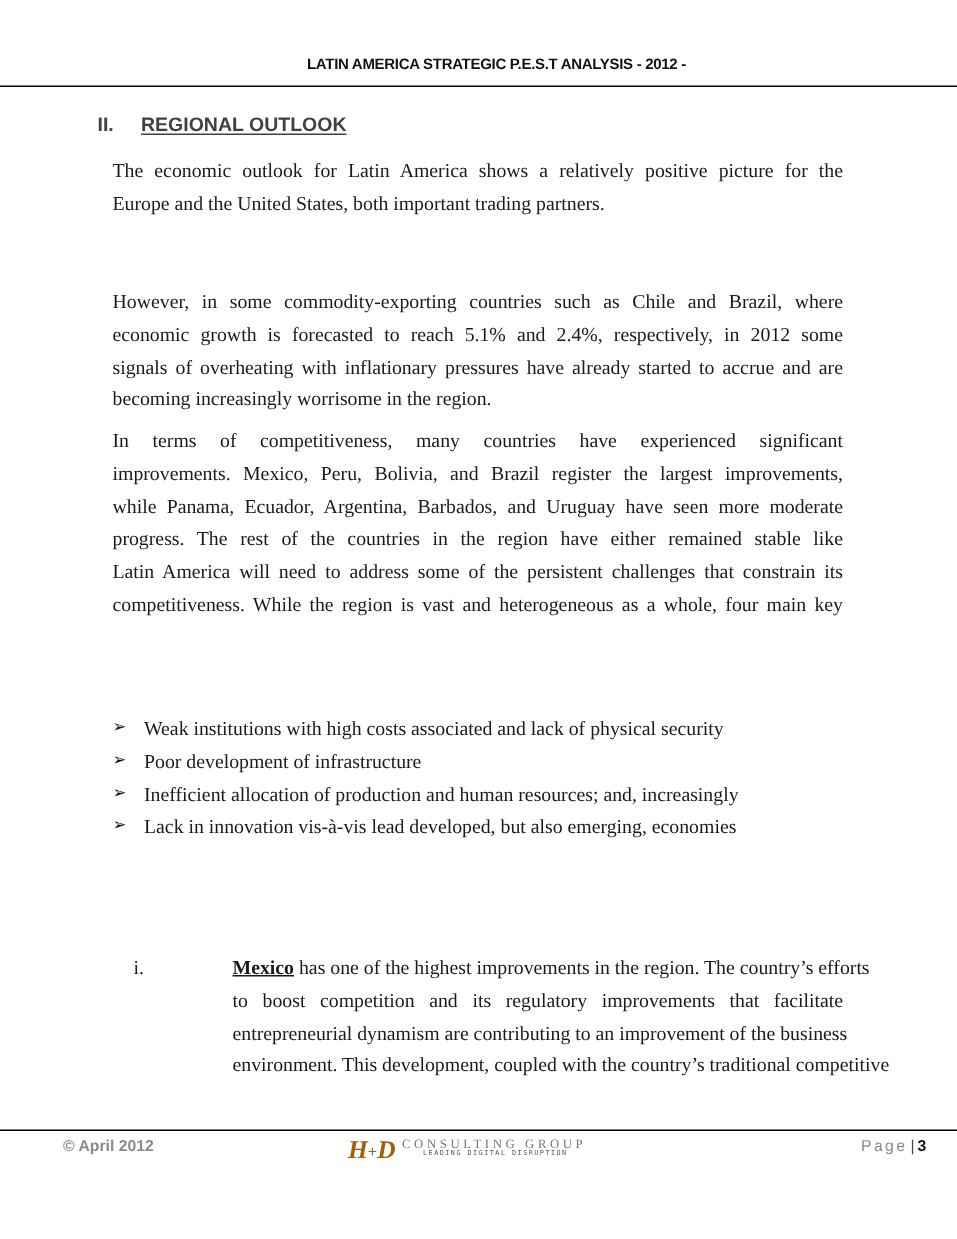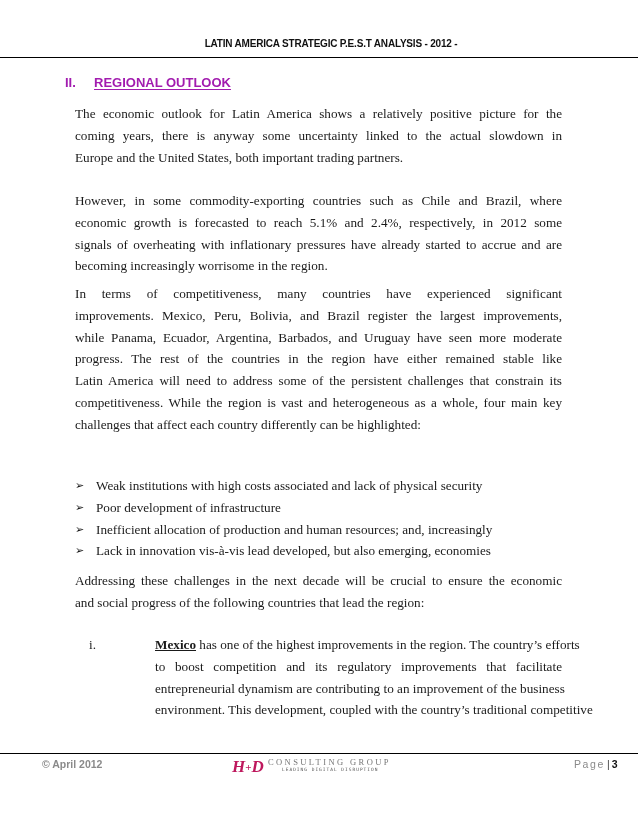--- a/index.html
+++ b/index.html
@@ -8,21 +8,21 @@
 
   .running-header {
     position: absolute; top: 38px; left: 12px; width: 638px; text-align: center;
     font-family: "Liberation Sans", sans-serif; font-size: 10px; font-weight: bold;
     letter-spacing: -0.2px; color: #111;
   }
   .header-rule { position: absolute; top: 57px; left: 0; width: 638px; height: 0; border-top: 1.3px solid #000; }
 
   .section-heading {
     position: absolute; top: 75px; left: 65px;
-    font-family: "Liberation Sans", sans-serif; font-size: 13px; font-weight: bold; color: #a21caf;
+    font-family: "Liberation Sans", sans-serif; font-size: 13px; font-weight: bold; color: #404040;
   }
   .section-heading .num { display: inline-block; width: 29px; }
   .section-heading .title { text-decoration: underline; text-decoration-thickness: 1.3px; text-underline-offset: 2px; }
 
   .body-text {
     font-family: Liberation Serif, serif; font-size: 13.2px; line-height: 21.8px; color: #1a1a1a;
   }
   .para { position: absolute; left: 75px; width: 487px; text-align: justify; margin: 0; }
   .para .line { display: block; text-align: justify; text-align-last: justify; white-space: nowrap; }
   .para .line.last { text-align-last: left; }
@@ -76,68 +76,62 @@
 
   <div class="running-header">LATIN AMERICA STRATEGIC P.E.S.T ANALYSIS - 2012 -</div>
   <div class="header-rule"></div>
 
   <div class="section-heading">
     <span class="num">II.</span><span class="title">REGIONAL OUTLOOK</span>
   </div>
 
   <p class="para body-text" id="p1">
     <span class="line">The economic outlook for Latin America shows a relatively positive picture for the</span>
-    <span class="line">coming years, there is anyway some uncertainty linked to the actual slowdown in</span>
     <span class="line last">Europe and the United States, both important trading partners.</span>
   </p>
 
   <p class="para body-text" id="p2">
     <span class="line">However, in some commodity-exporting countries such as Chile and Brazil, where</span>
     <span class="line">economic growth is forecasted to reach 5.1% and 2.4%, respectively, in 2012 some</span>
     <span class="line">signals of overheating with inflationary pressures have already started to accrue and are</span>
     <span class="line last">becoming increasingly worrisome in the region.</span>
   </p>
 
   <p class="para body-text" id="p3">
     <span class="line">In terms of competitiveness, many countries have experienced significant</span>
     <span class="line">improvements. Mexico, Peru, Bolivia, and Brazil register the largest improvements,</span>
     <span class="line">while Panama, Ecuador, Argentina, Barbados, and Uruguay have seen more moderate</span>
     <span class="line">progress. The rest of the countries in the region have either remained stable like</span>
     <span class="line">Latin America will need to address some of the persistent challenges that constrain its</span>
     <span class="line">competitiveness. While the region is vast and heterogeneous as a whole, four main key</span>
-    <span class="line last">challenges that affect each country differently can be highlighted:</span>
   </p>
 
   <ul class="bullets body-text">
     <li><span class="arrow">➢</span><span>Weak institutions with high costs associated and lack of physical security</span></li>
     <li><span class="arrow">➢</span><span>Poor development of infrastructure</span></li>
     <li><span class="arrow">➢</span><span>Inefficient allocation of production and human resources; and, increasingly</span></li>
     <li><span class="arrow">➢</span><span>Lack in innovation vis-à-vis lead developed, but also emerging, economies</span></li>
   </ul>
 
-  <p class="para body-text" id="p4">
-    <span class="line">Addressing these challenges in the next decade will be crucial to ensure the economic</span>
-    <span class="line last">and social progress of the following countries that lead the region:</span>
-  </p>
 
   <div class="country-item body-text">
     <span class="marker">i.</span>
     <div class="content">
       <span class="line"><span class="country-name">Mexico</span><span> has one of the highest improvements in the region. The country’s efforts</span></span>
       <span class="line">to boost competition and its regulatory improvements that facilitate</span>
       <span class="line">entrepreneurial dynamism are contributing to an improvement of the business</span>
       <span class="line">environment. This development, coupled with the country’s traditional competitive</span>
     </div>
   </div>
 
   <div class="footer-rule"></div>
   <div class="footer-copyright">© April 2012</div>
 
   <div class="footer-logo">
-    <span class="logo-mark" style="color: #be185d;"><span>H</span><span class="plus">+</span><span>D</span></span>
+    <span class="logo-mark" style="color: #a16207;"><span>H</span><span class="plus">+</span><span>D</span></span>
     <span class="logo-name">CONSULTING GROUP</span>
     <span class="logo-tag">LEADING DIGITAL DISRUPTION</span>
   </div>
 
   <div class="footer-page">
     <span>Page</span><span class="sep">|</span><span class="pnum">3</span>
   </div>
 
 </div>
 

